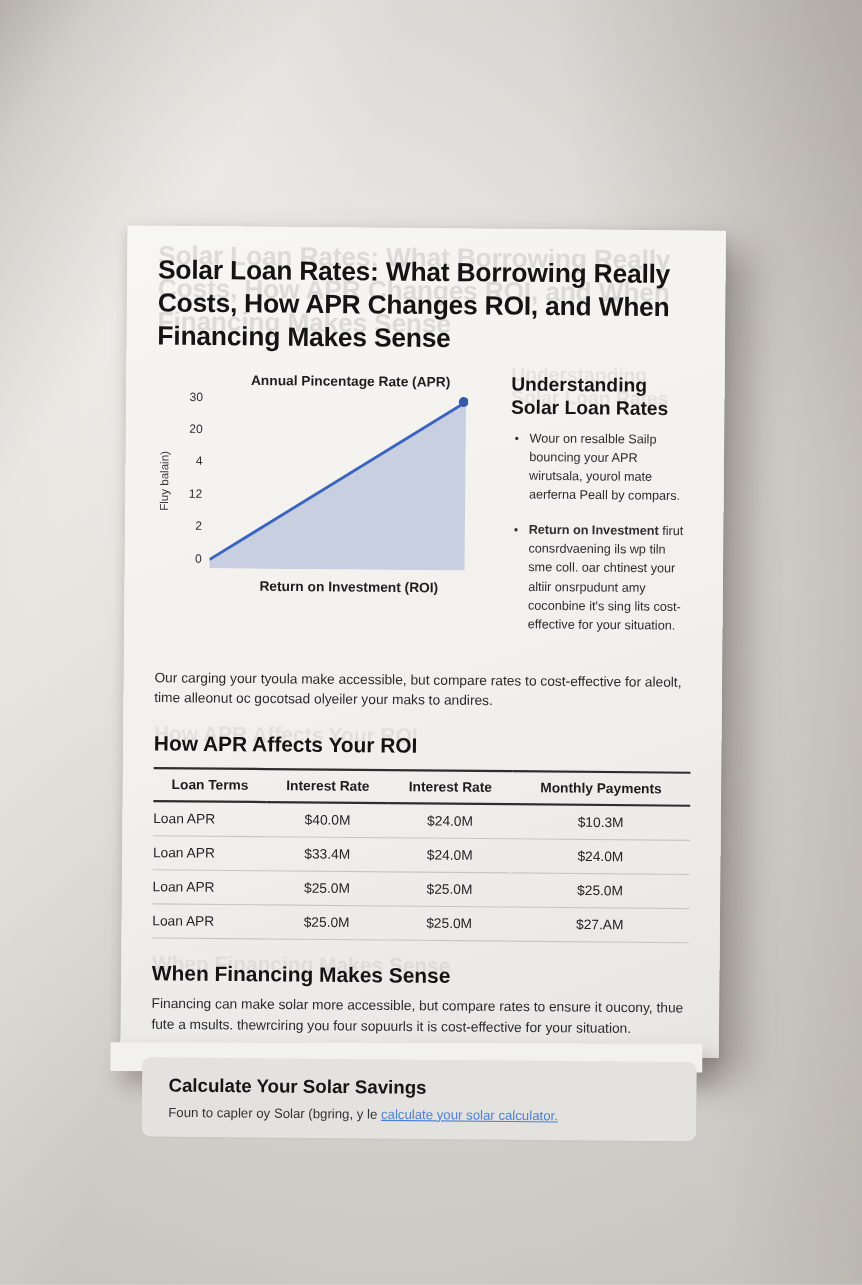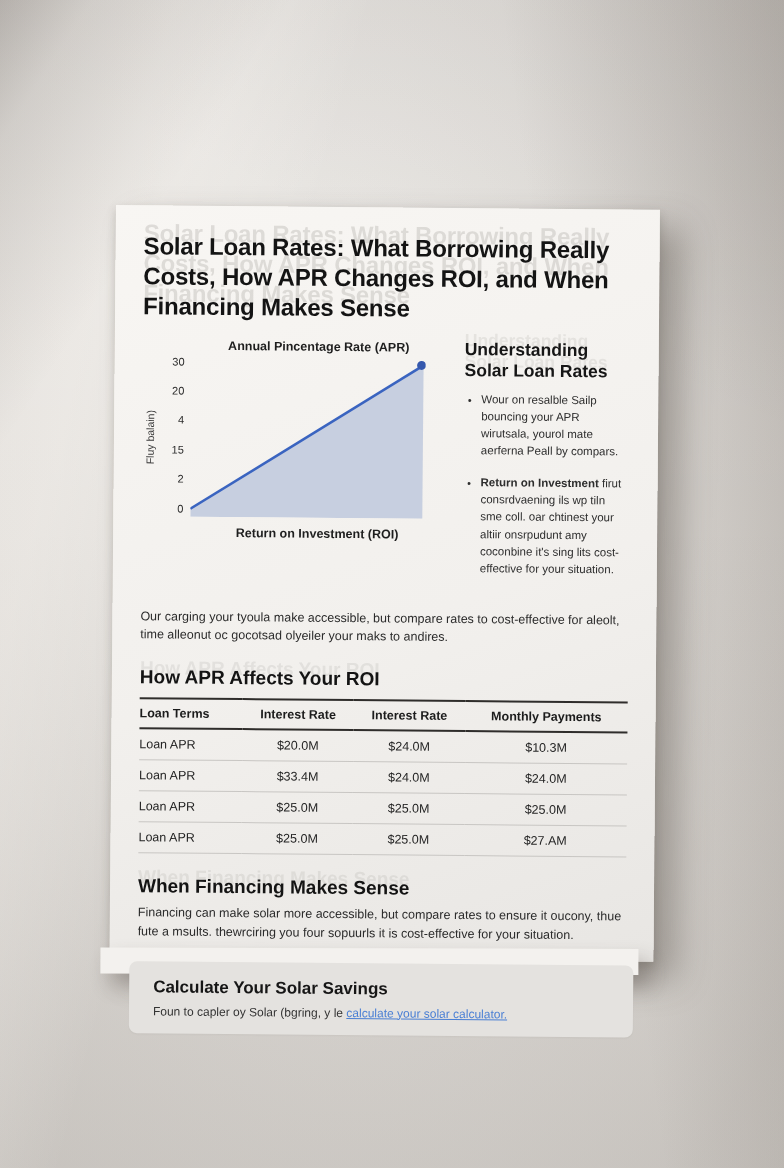--- a/index.html
+++ b/index.html
@@ -70,21 +70,21 @@
 
   h2.section-heading{
     margin:22px 0 0;font-size:19px;font-weight:bold;color:#141414;
     text-shadow:0 -9px 0 rgba(118,115,110,0.12);
   }
   table.roi-table{width:100%;border-collapse:collapse;margin-top:9px;}
   table.roi-table th{
     font-size:12.5px;font-weight:bold;color:#1c1c1c;padding:7px 0;
     border-top:2px solid #2f2d2b;border-bottom:2px solid #2f2d2b;text-align:center;
   }
-  table.roi-table th:first-child{text-align:left;}
+  table.roi-table th:first-child{text-align:center;}
   table.roi-table td{
     font-size:12.5px;color:#242424;padding:8px 0;
     border-bottom:1px solid #c8c6c3;text-align:center;
   }
   table.roi-table td:first-child{text-align:left;margin-left:21px;}
 
   .fin-para{margin:6px 0 0;font-size:12.5px;line-height:1.5;color:#2b2b2b;}
 
   .cta-box{
     margin:20px -8px 0;background:#e4e2df;border-radius:8px;padding:16px 24px 15px;
@@ -104,21 +104,21 @@
 
     <div class="columns">
       <div class="col-left">
         <div class="chart-title">Annual Pincentage Rate (APR)</div>
         <div class="chart-body">
           <div class="y-axis-label">Fluy balain)</div>
           <div class="y-ticks">
               <span>30</span>
               <span>20</span>
               <span>4</span>
-              <span>15</span>
+              <span>12</span>
               <span>2</span>
               <span>0</span>
             </div>
           <div class="plot">
               <svg width="234" height="158">
                 <polygon points="0,158 0,150.1 232,4.740000000000004 232,158" fill="#c7cfe0"></polygon>
                 <line x1="0" y1="150.1" x2="232" y2="4.740000000000004" stroke="#3a64c0" stroke-width="2.6"></line>
                 <circle cx="230" cy="4.740000000000004" r="4.5" fill="#3558ad"></circle>
               </svg>
             </div>
@@ -147,21 +147,21 @@
         <tr>
           <th>Loan Terms</th>
           <th>Interest Rate</th>
           <th>Interest Rate</th>
           <th>Monthly Payments</th>
         </tr>
       </thead>
       <tbody>
           <tr>
             <td>Loan APR</td>
-            <td>$20.0M</td>
+            <td>$40.0M</td>
             <td>$24.0M</td>
             <td>$10.3M</td>
           </tr>
           <tr>
             <td>Loan APR</td>
             <td>$33.4M</td>
             <td>$24.0M</td>
             <td>$24.0M</td>
           </tr>
           <tr>

